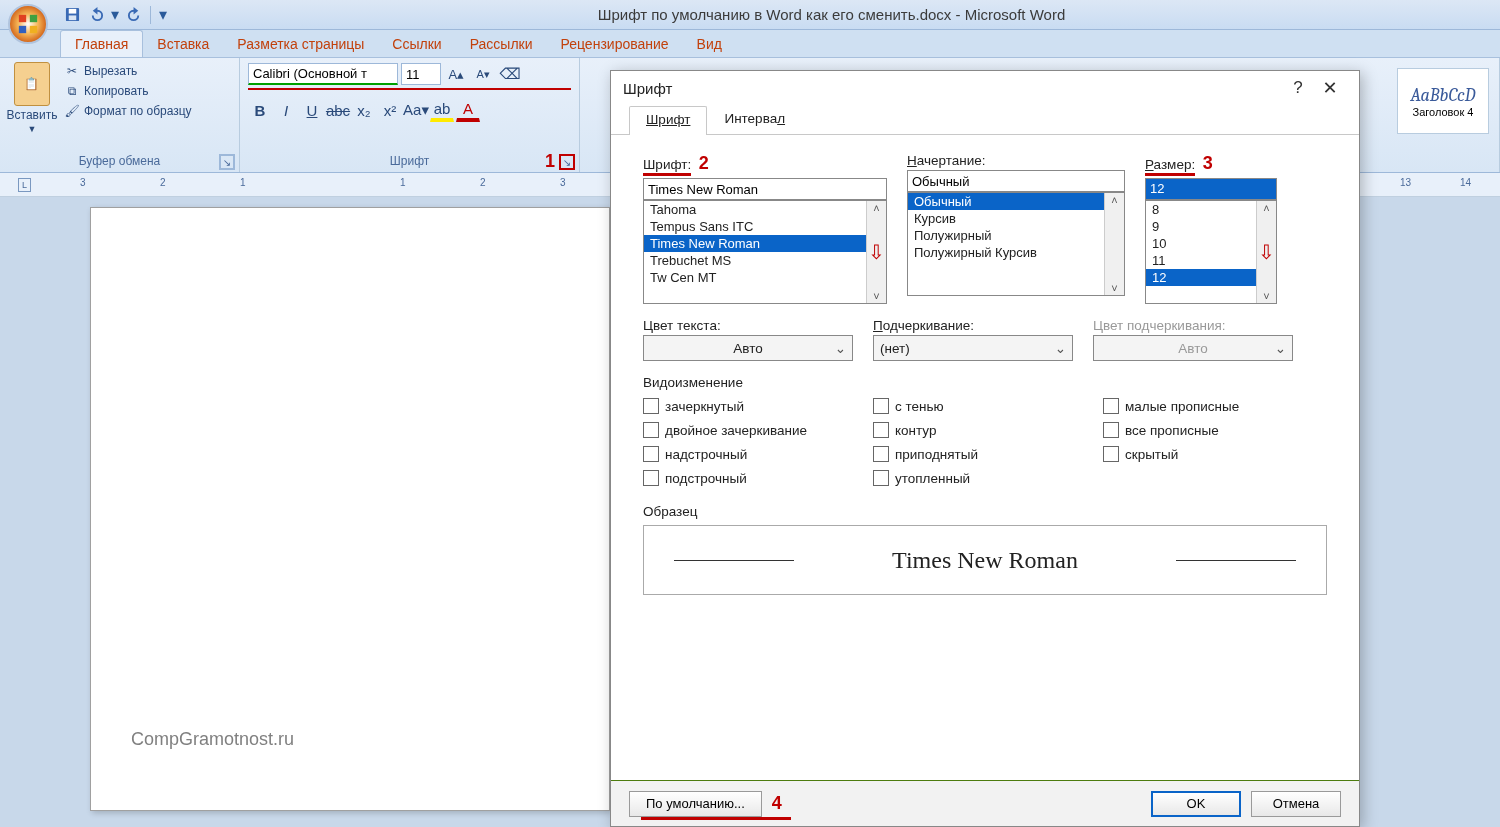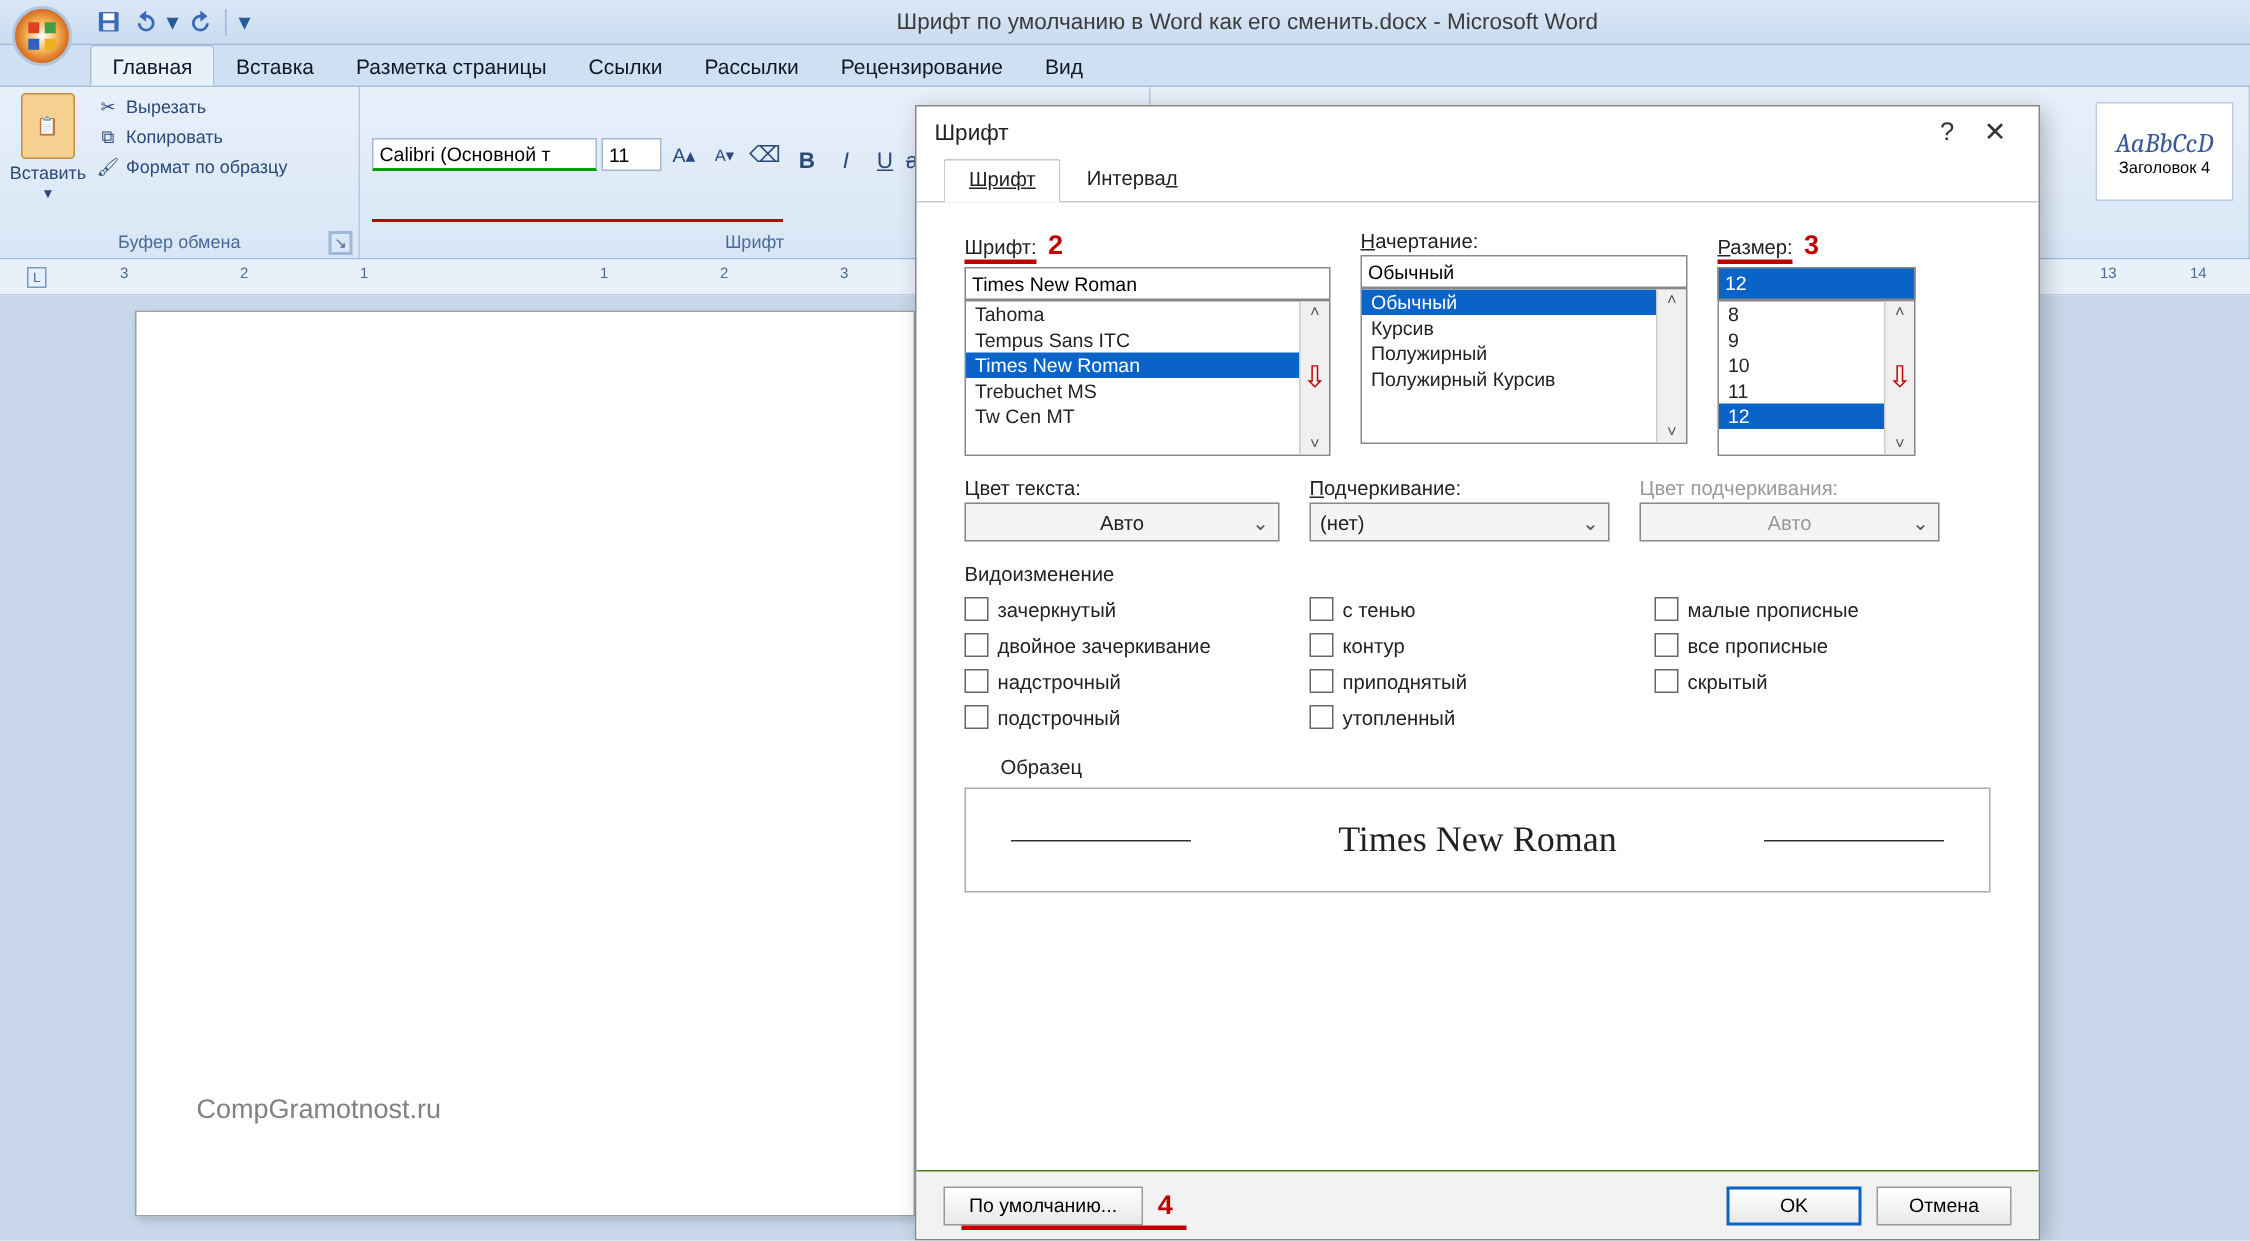--- a/index.html
+++ b/index.html
@@ -9,21 +9,21 @@
   .titlebar { height: 30px; background: linear-gradient(#dce7f5, #c9dcf2); display: flex; align-items: center; padding: 0 6px; border-bottom: 1px solid #9db8d9; }
   .office-btn { width: 40px; height: 40px; background: radial-gradient(circle,#fff,#f5b455 40%,#d56b1f 70%); border: 2px solid #b0c4de; border-radius: 50%; position: absolute; top: 4px; left: 8px; display:flex;align-items:center;justify-content:center; }
   .office-btn svg { width:22px; height:22px; }
   .qat-area { margin-left: 56px; display:flex; gap:4px; align-items:center; }
   .qat-btn { width:20px; height:20px; display:flex;align-items:center;justify-content:center; color:#2a5a9a; border:1px solid transparent; border-radius:2px; }
   .qat-sep { width:1px; height:18px; background:#9db8d9; margin:0 2px; }
   .title-text { flex:1; text-align:center; font-size:15px; color:#3b3b3b; }
   
   
   .ribbon-tabs { height: 28px; background:#cfe0f2; display:flex; align-items:flex-end; padding-left:60px; border-bottom:1px solid #a8c0dd; }
-  .rtab { padding: 5px 14px; font-size:14px; color:#0f172a; cursor:pointer; }
+  .rtab { padding: 5px 14px; font-size:14px; color:#c2410c; cursor:pointer; }
   .rtab.active { background:#e8f0fa; border:1px solid #a8c0dd; border-bottom:none; border-radius:3px 3px 0 0; }
   
   
   .ribbon { height: 115px; background:linear-gradient(#e8f0fa,#d8e6f5); border-bottom:1px solid #9db8d9; display:flex; }
   .rgroup { border-right:1px solid #b8ccdf; padding:4px 8px 2px; display:flex; flex-direction:column; position:relative; }
   .rgroup-title { text-align:center; font-size:12px; color:#4a6a9a; padding:2px 0; }
   .rgroup-body { flex:1; display:flex; gap:4px; }
   
   .paste-btn { width:48px; display:flex; flex-direction:column; align-items:center; gap:2px; font-size:12px; color:#2a4a7a; }
   .paste-icon { width:36px; height:44px; background:#f5d090; border:1px solid #c09040; border-radius:3px; display:flex;align-items:center;justify-content:center; }
@@ -174,21 +174,21 @@
             <span class="small-icon">🖌</span>
             <span>Формат по образцу</span>
           </div>
       </div>
     </div>
     <div class="rgroup-title">Буфер обмена</div>
     <div class="launcher" style="border-color:#9db8d9;">↘</div>
   </div>
 
   <div class="rgroup font-group">
-    <div class="rgroup-body" style="">
+    <div class="rgroup-body" style="flex-direction:column;">
       <div class="font-row1">
         <input class="font-combo font-name" value="Calibri (Основной т" style="">
         <input class="font-combo font-size" value="11" style="">
         <div class="fbtn" style="font-size:13px;">A▴</div>
         <div class="fbtn" style="font-size:11px;">A▾</div>
         <div class="fbtn">⌫</div>
       </div>
       <div class="font-row2">
         <div class="fbtn bold">B</div>
         <div class="fbtn italic">I</div>
@@ -367,21 +367,21 @@
             <span>подстрочн<span class="u">ы</span>й</span>
           </div>
         <div class="chk">
             <span class="box"></span>
             <span><span class="u">у</span>топленный</span>
           </div>
       </div>
     </div>
 
     <div class="preview-box">
-      <div style="margin-bottom:6px;margin-left:24px;">Образец</div>
+      <div style="margin-bottom:6px;">Образец</div>
       <div class="preview-frame">
         <div class="line"></div>
         <div class="preview-text">Times New Roman</div>
         <div class="line"></div>
       </div>
     </div>
   </div>
 
   <div class="dlg-buttons">
     <button class="btn"><span>По умолчанию...</span></button>

